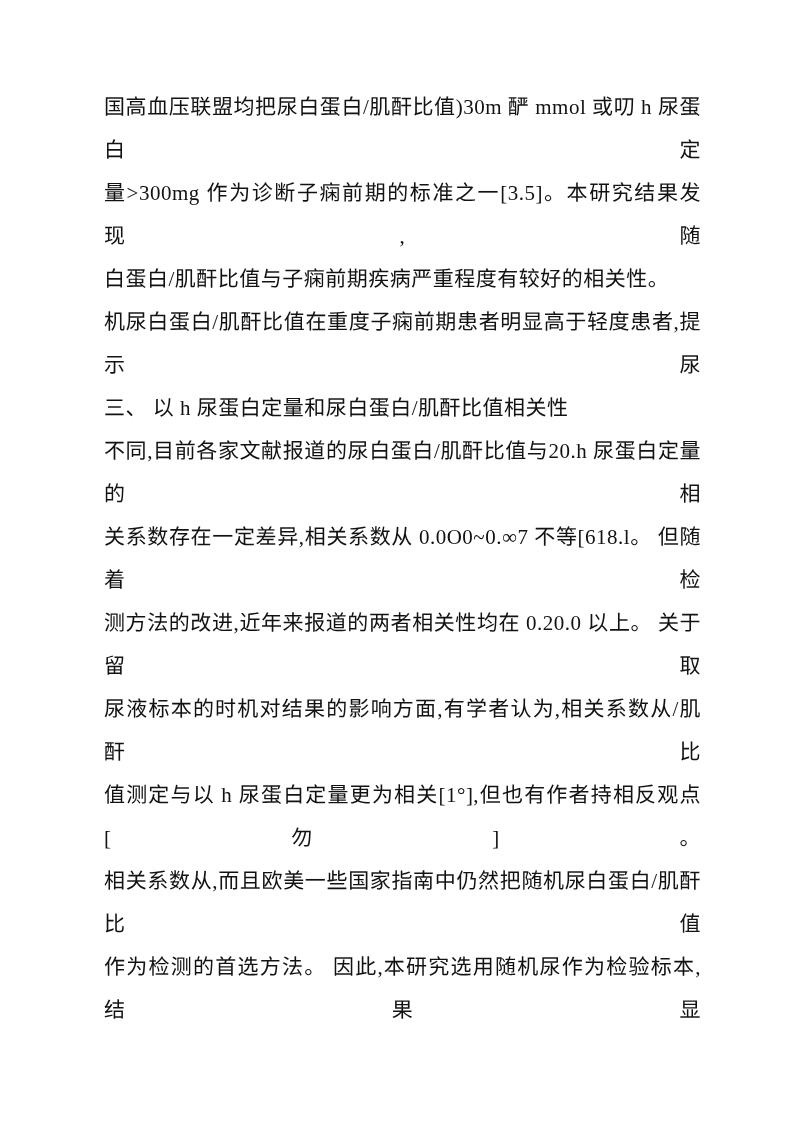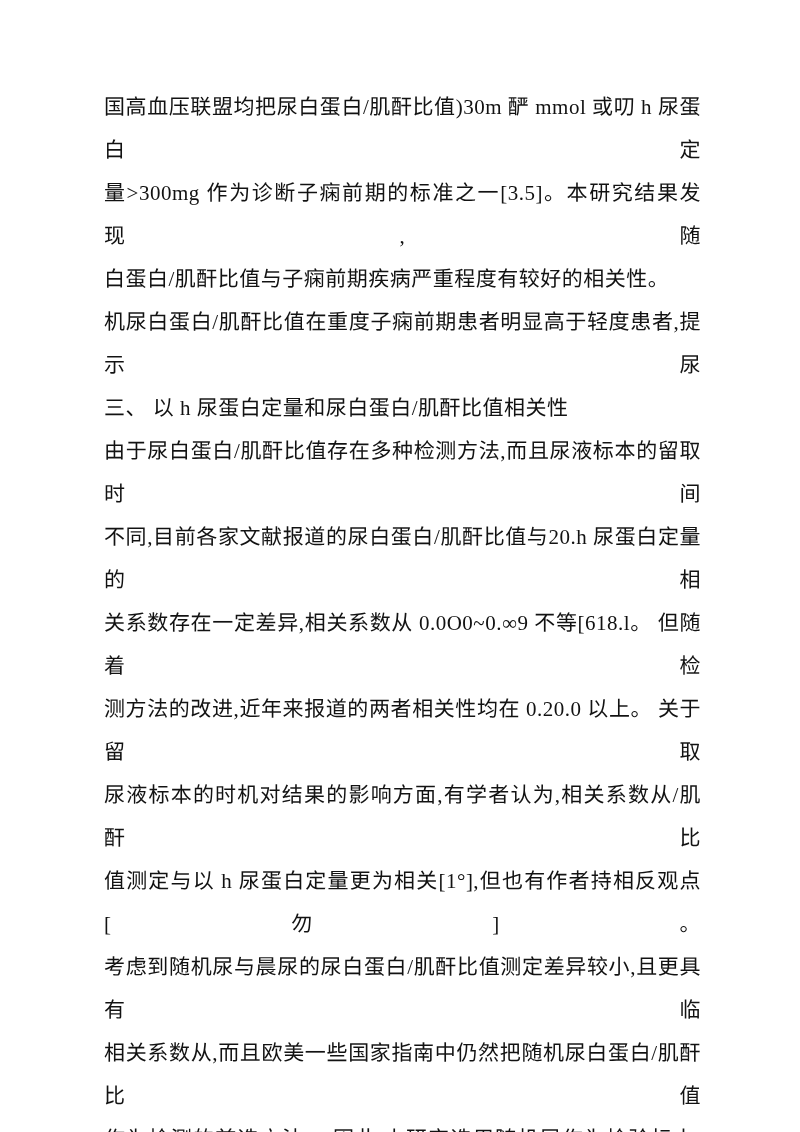--- a/index.html
+++ b/index.html
@@ -33,23 +33,21 @@
 </head>
 <body>
 
 <div class="page">
   <div class="text-block">
       <div class="line just">国高血压联盟均把尿白蛋白/肌酐比值)30m 酽 mmol 或叨 h 尿蛋白定</div>
       <div class="line just">量&gt;300mg 作为诊断子痫前期的标准之一[3.5]。本研究结果发现,随</div>
       <div class="line">白蛋白/肌酐比值与子痫前期疾病严重程度有较好的相关性。</div>
       <div class="line just">机尿白蛋白/肌酐比值在重度子痫前期患者明显高于轻度患者,提示尿</div>
       <div class="line">三、 以 h 尿蛋白定量和尿白蛋白/肌酐比值相关性</div>
-      <div class="line just">由于尿白蛋白/肌酐比值存在多种检测方法,而且尿液标本的留取时间</div>
       <div class="line just">不同,目前各家文献报道的尿白蛋白/肌酐比值与20.h 尿蛋白定量的相</div>
-      <div class="line just">关系数存在一定差异,相关系数从 0.0O0~0.∞9 不等[618.l。 但随着检</div>
+      <div class="line just">关系数存在一定差异,相关系数从 0.0O0~0.∞7 不等[618.l。 但随着检</div>
       <div class="line just">测方法的改进,近年来报道的两者相关性均在 0.20.0 以上。 关于留取</div>
       <div class="line just">尿液标本的时机对结果的影响方面,有学者认为,相关系数从/肌酐比</div>
       <div class="line just">值测定与以 h 尿蛋白定量更为相关[1°],但也有作者持相反观点[勿]。</div>
-      <div class="line just">考虑到随机尿与晨尿的尿白蛋白/肌酐比值测定差异较小,且更具有临</div>
       <div class="line just">相关系数从,而且欧美一些国家指南中仍然把随机尿白蛋白/肌酐比值</div>
       <div class="line just">作为检测的首选方法。 因此,本研究选用随机尿作为检验标本,结果显</div>
     </div>
 </div>
 
 </body></html>

